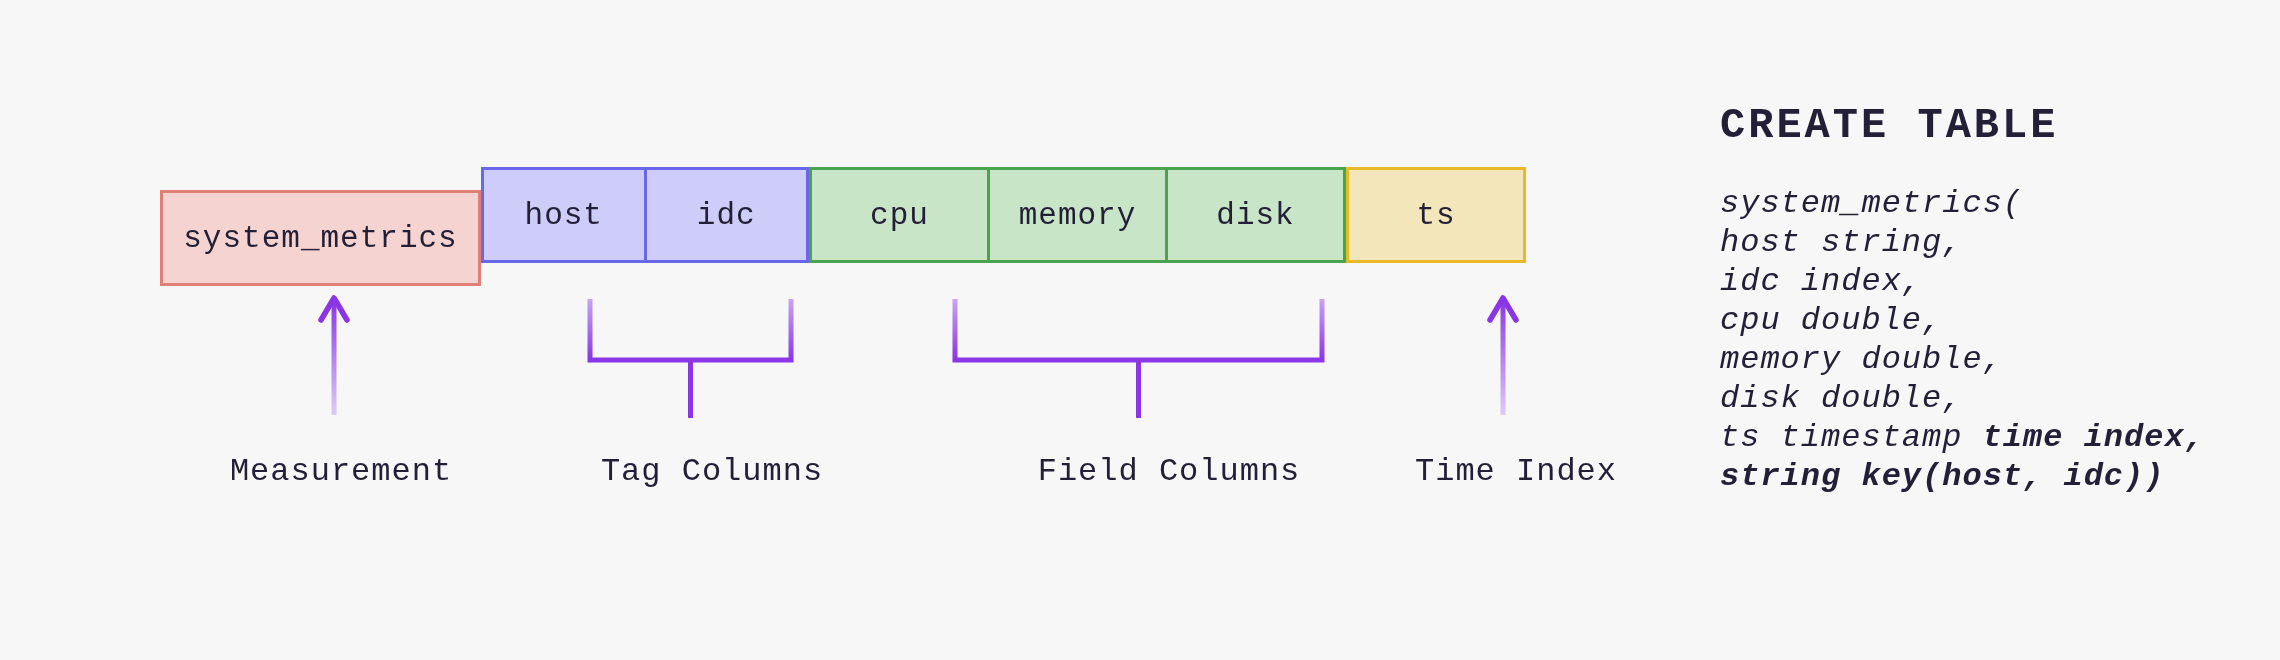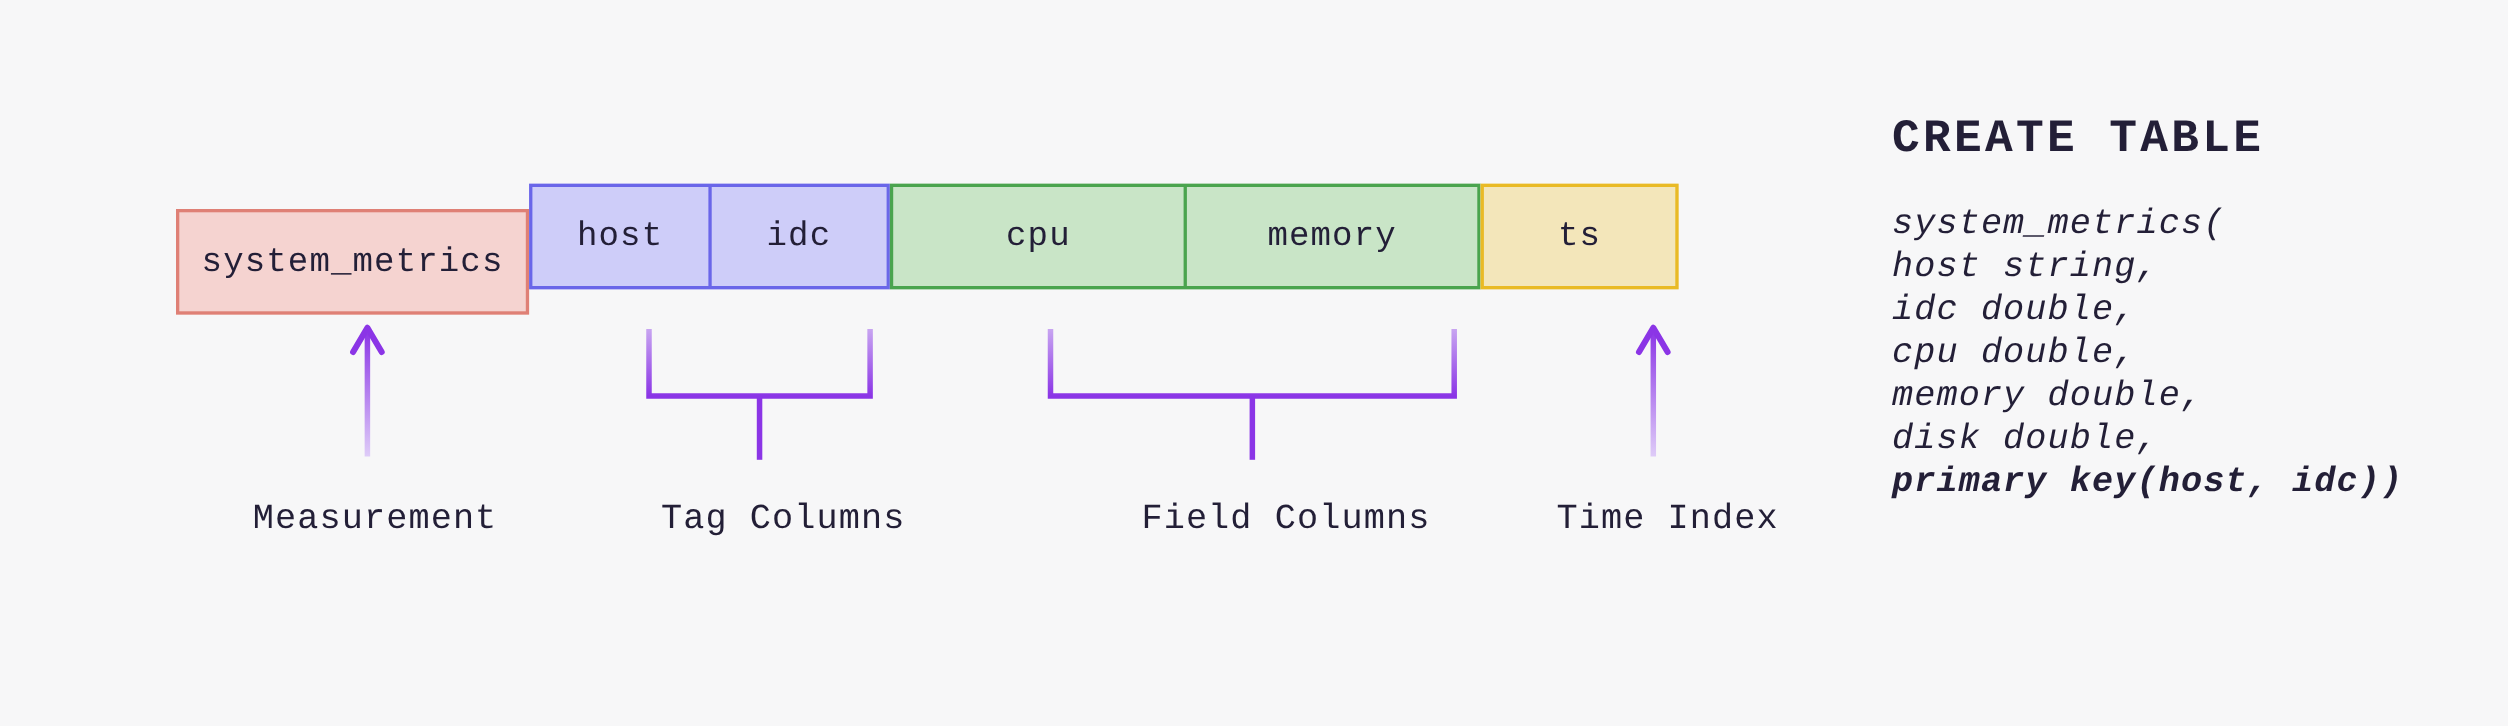--- a/index.html
+++ b/index.html
@@ -63,20 +63,23 @@
         <span>idc</span>
       </div>
     </div>
     <div class="group fields">
       <div class="cell">
         <span>cpu</span>
       </div>
       <div class="cell">
         <span>memory</span>
       </div>
+      <div class="cell">
+        <span>disk</span>
+      </div>
     </div>
     <div class="group time">
       <div class="cell">
         <span>ts</span>
       </div>
     </div>
   </div>
 
   <svg class="overlay" viewBox="0 0 2280 660" aria-hidden="true">
     <defs>
@@ -114,21 +117,22 @@
   <span class="anno-label measurement">Measurement</span>
   <span class="anno-label tags">Tag Columns</span>
   <span class="anno-label fields">Field Columns</span>
   <span class="anno-label time">Time Index</span>
 
   <div class="sql-panel">
     <div class="sql-title">CREATE TABLE</div>
     <div class="sql-code">
       <div class="sql-line"><span>system_metrics(</span><span class="bold"></span></div>
       <div class="sql-line"><span>host string,</span><span class="bold"></span></div>
-      <div class="sql-line"><span>idc double,</span><span class="bold"></span></div>
+      <div class="sql-line"><span>idc index,</span><span class="bold"></span></div>
       <div class="sql-line"><span>cpu double,</span><span class="bold"></span></div>
       <div class="sql-line"><span>memory double,</span><span class="bold"></span></div>
       <div class="sql-line"><span>disk double,</span><span class="bold"></span></div>
-      <div class="sql-line"><span></span><span class="bold">primary key(host, idc))</span></div>
+      <div class="sql-line"><span>ts timestamp </span><span class="bold">time index,</span></div>
+      <div class="sql-line"><span></span><span class="bold">string key(host, idc))</span></div>
     </div>
   </div>
 
 </div>
 
 </body></html>

